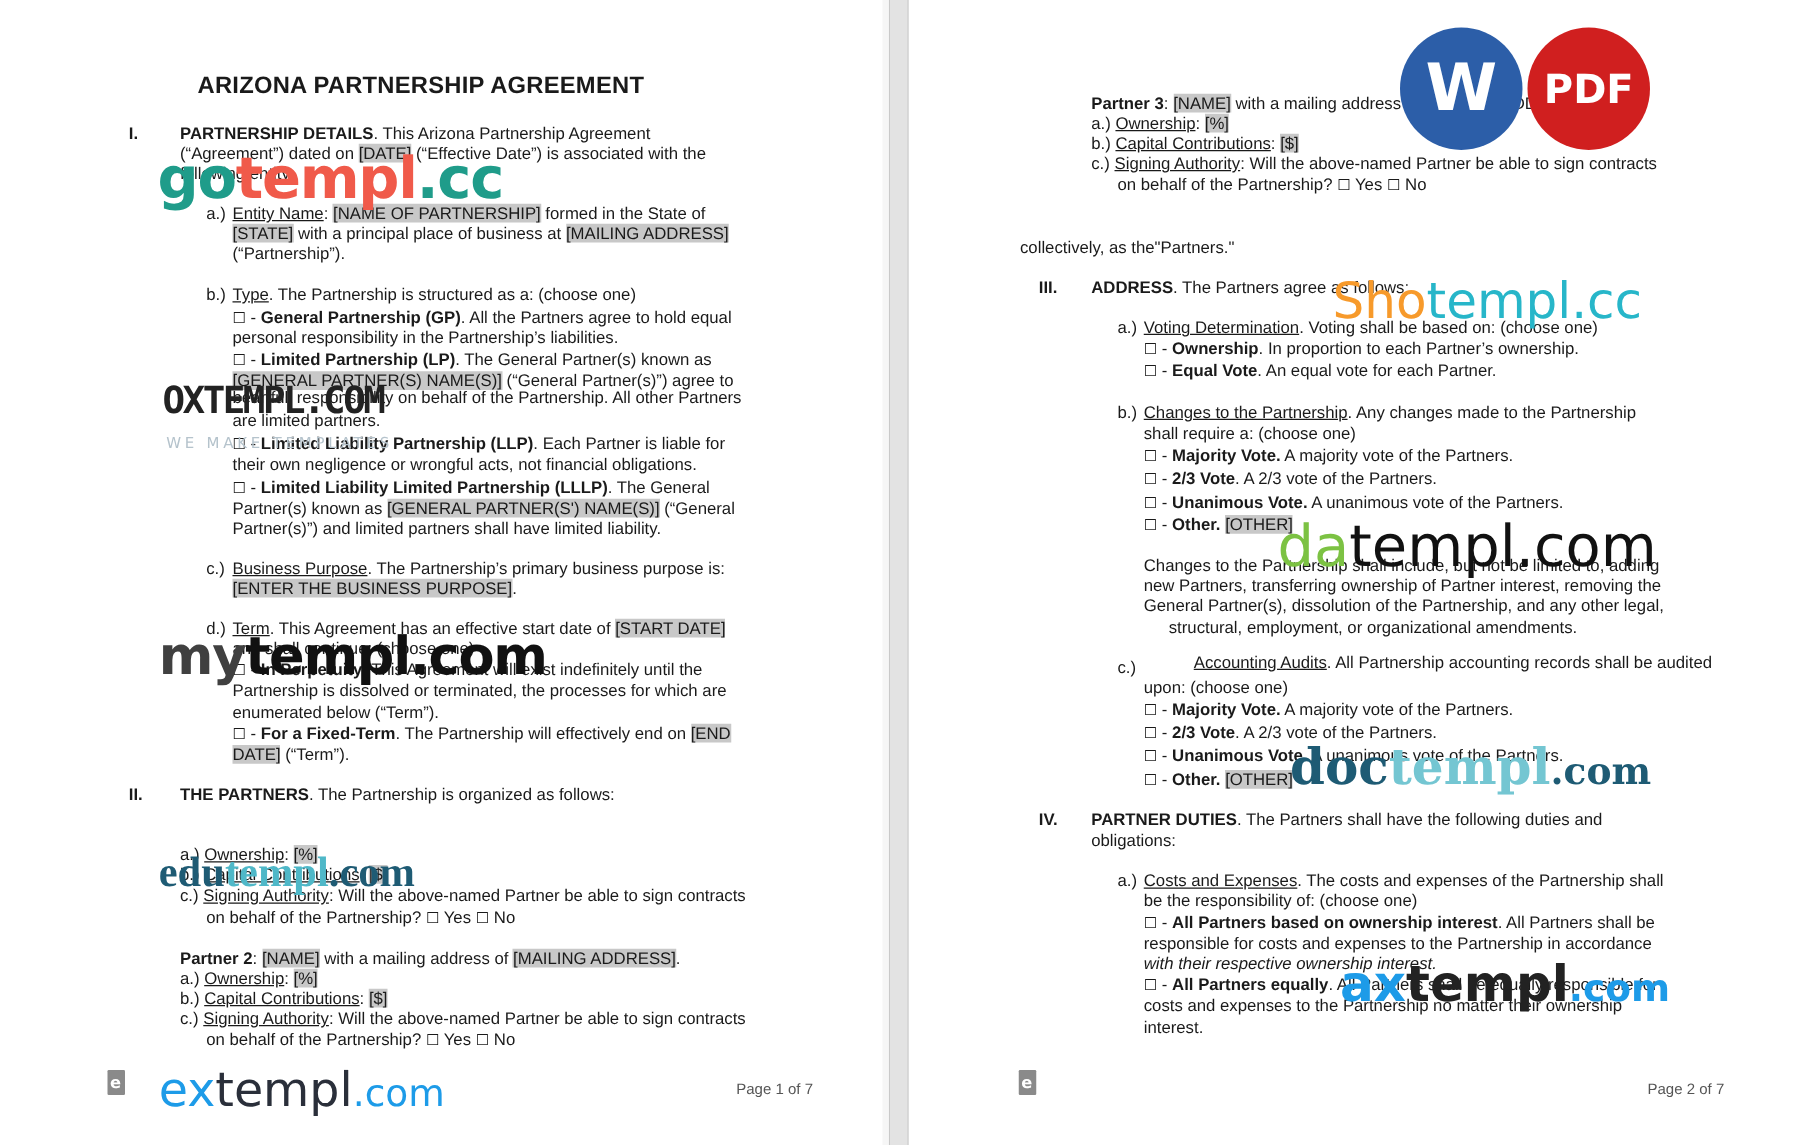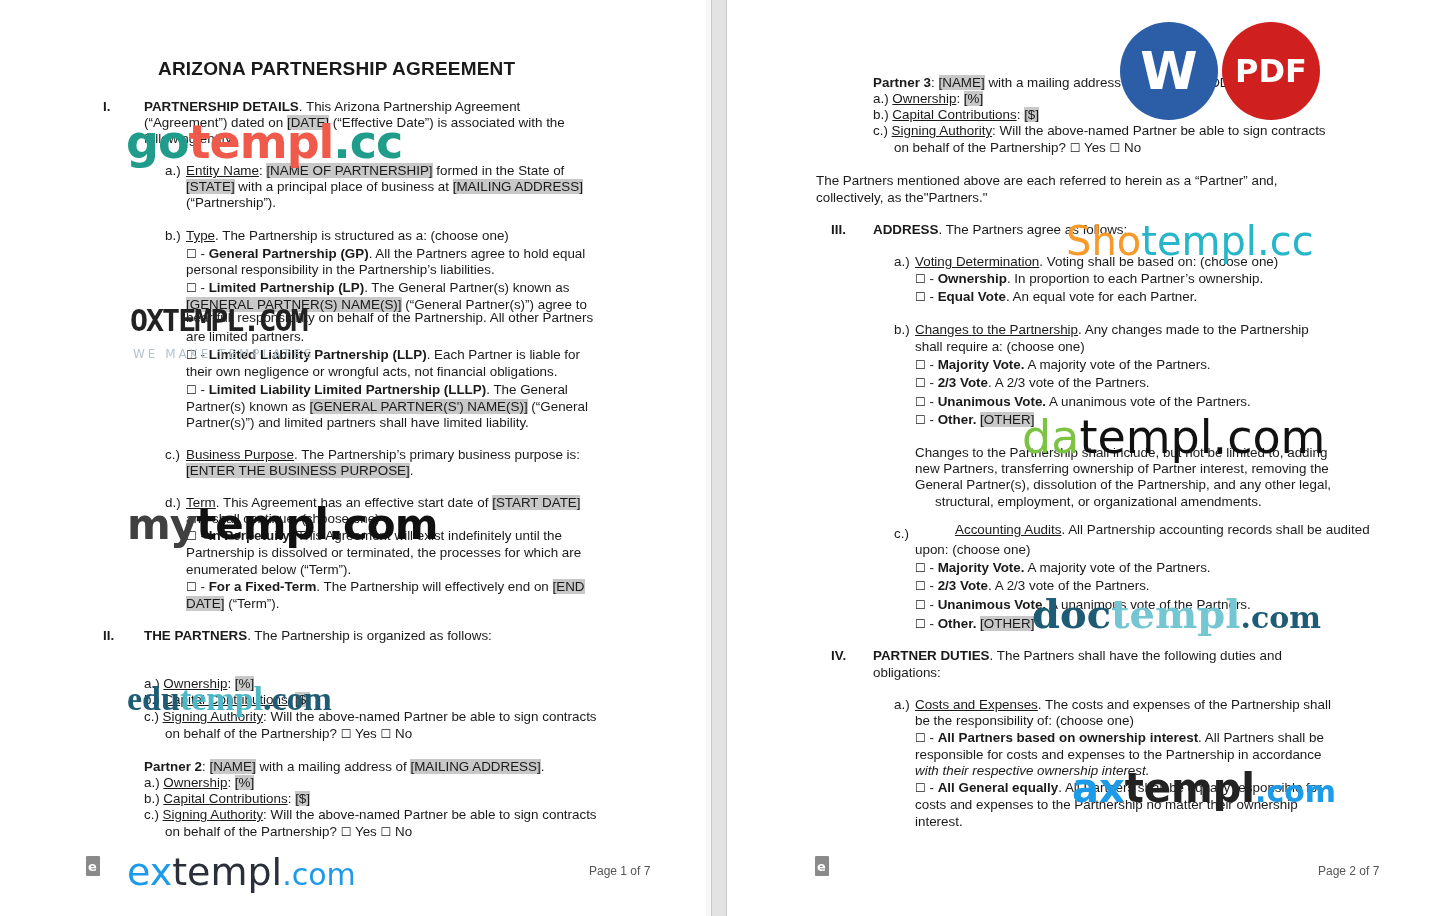--- a/index.html
+++ b/index.html
@@ -102,21 +102,20 @@
 
 <div class="gutter"></div>
 
 <div class="page" id="page2">
   <div class="t" style="left:146px;top:75px;"><span class="b">Partner 3</span>: <span class="hl">[NAME]</span><span> with a mailing address of [MAILING ADDRESS].</span></div>
   <div class="t" style="left:146px;top:91px;">a.) <span class="u">Ownership</span>: <span class="hl">[%]</span></div>
   <div class="t" style="left:146px;top:107px;">b.) <span class="u">Capital Contributions</span>: <span class="hl">[$]</span></div>
   <div class="t" style="left:146px;top:123px;">c.) <span class="u">Signing Authority</span><span>: Will the above-named Partner be able to sign contracts</span></div>
   <div class="t" style="left:167px;top:140px;"><span>on behalf of the Partnership?</span> <span class="box">☐</span> <span>Yes</span> <span class="box">☐</span> <span>No</span></div>
 
-  <div class="t" style="left:89px;top:173px;">The Partners mentioned above are each referred to herein as a “Partner” and,</div>
   <div class="t" style="left:89px;top:190px;">collectively, as the"Partners."</div>
 
   <div class="t b" style="left:104px;top:222px;">III.</div>
   <div class="t" style="left:146px;top:222px;"><span class="b">ADDRESS</span><span>. The Partners agree as follows:</span></div>
 
   <div class="t" style="left:167px;top:254px;">a.)</div>
   <div class="t" style="left:188px;top:254px;"><span class="u">Voting Determination</span><span>. Voting shall be based on: (choose one)</span></div>
   <div class="t" style="left:188px;top:271px;"><span class="box">☐</span> - <span class="b">Ownership</span><span>. In proportion to each Partner’s ownership.</span></div>
   <div class="t" style="left:188px;top:289px;"><span class="box">☐</span> - <span class="b">Equal Vote</span><span>. An equal vote for each Partner.</span></div>
 
@@ -143,21 +142,21 @@
   <div class="t b" style="left:104px;top:648px;">IV.</div>
   <div class="t" style="left:146px;top:648px;"><span class="b">PARTNER DUTIES</span><span>. The Partners shall have the following duties and</span></div>
   <div class="t" style="left:146px;top:665px;">obligations:</div>
 
   <div class="t" style="left:167px;top:697px;">a.)</div>
   <div class="t" style="left:188px;top:697px;"><span class="u">Costs and Expenses</span><span>. The costs and expenses of the Partnership shall</span></div>
   <div class="t" style="left:188px;top:713px;">be the responsibility of: (choose one)</div>
   <div class="t" style="left:188px;top:730px;"><span class="box">☐</span> - <span class="b">All Partners based on ownership interest</span><span>. All Partners shall be</span></div>
   <div class="t" style="left:188px;top:747px;">responsible for costs and expenses to the Partnership in accordance</div>
   <div class="t" style="left:188px;top:763px;font-style:italic;">with their respective ownership interest.</div>
-  <div class="t" style="left:188px;top:780px;"><span class="box">☐</span> - <span class="b">All General equally</span><span>. All Partners shall be equally responsible for</span></div>
+  <div class="t" style="left:188px;top:780px;"><span class="box">☐</span> - <span class="b">All Partners equally</span><span>. All Partners shall be equally responsible for</span></div>
   <div class="t" style="left:188px;top:797px;">costs and expenses to the Partnership no matter their ownership</div>
   <div class="t" style="left:188px;top:814px;">interest.</div>
 
   <div class="footer-icon" style="left:88px;top:856px;"></div>
   <div class="footer-page" style="left:591px;top:864px;">Page 2 of 7</div>
 </div>
 
 <div class="badge" style="left:1120px;top:22px;width:98px;height:98px;background:#2c5ea8;font-size:52px;">W</div>
 <div class="badge" style="left:1222px;top:22px;width:98px;height:98px;background:#d01f1f;font-size:32px;">PDF</div>
 

